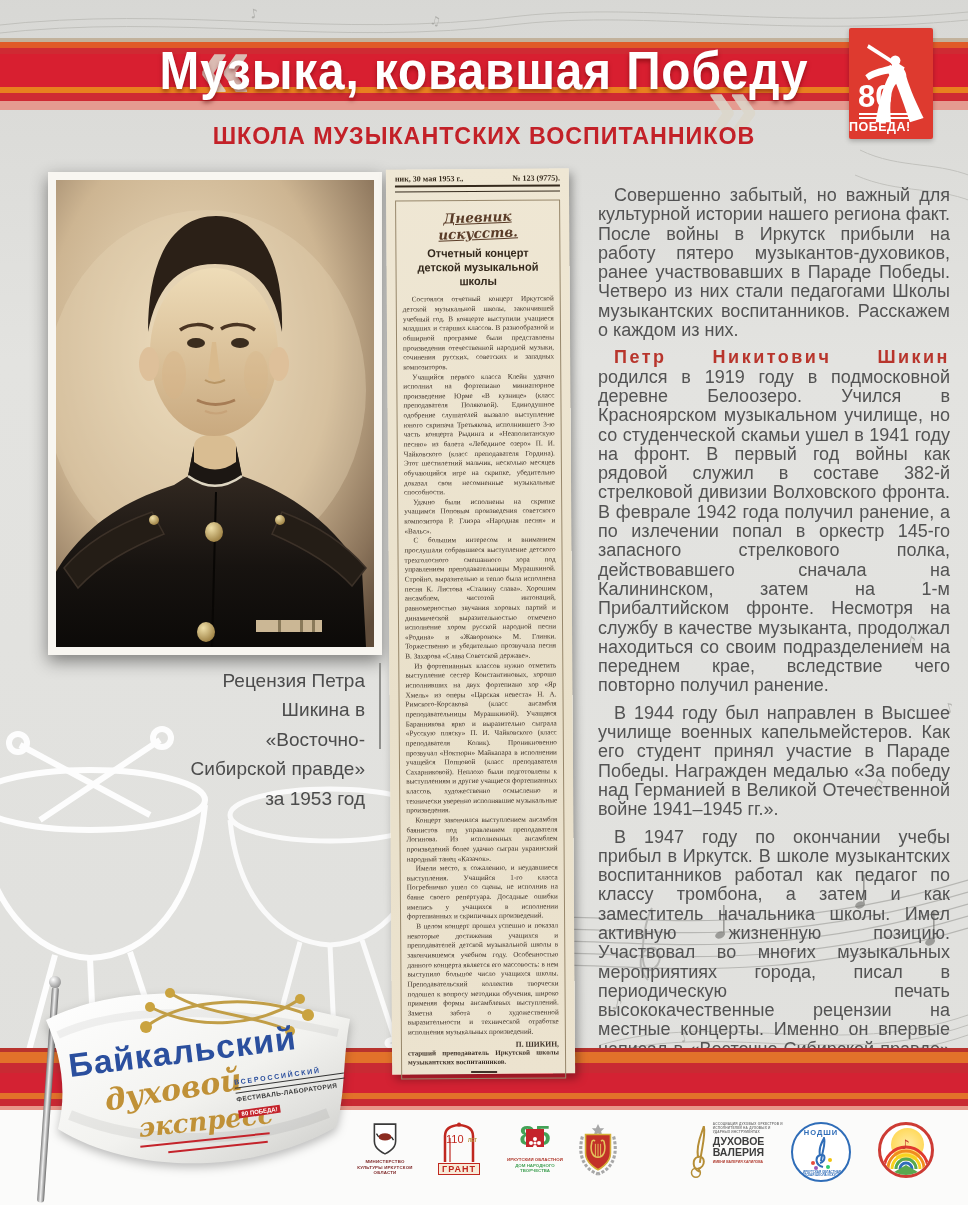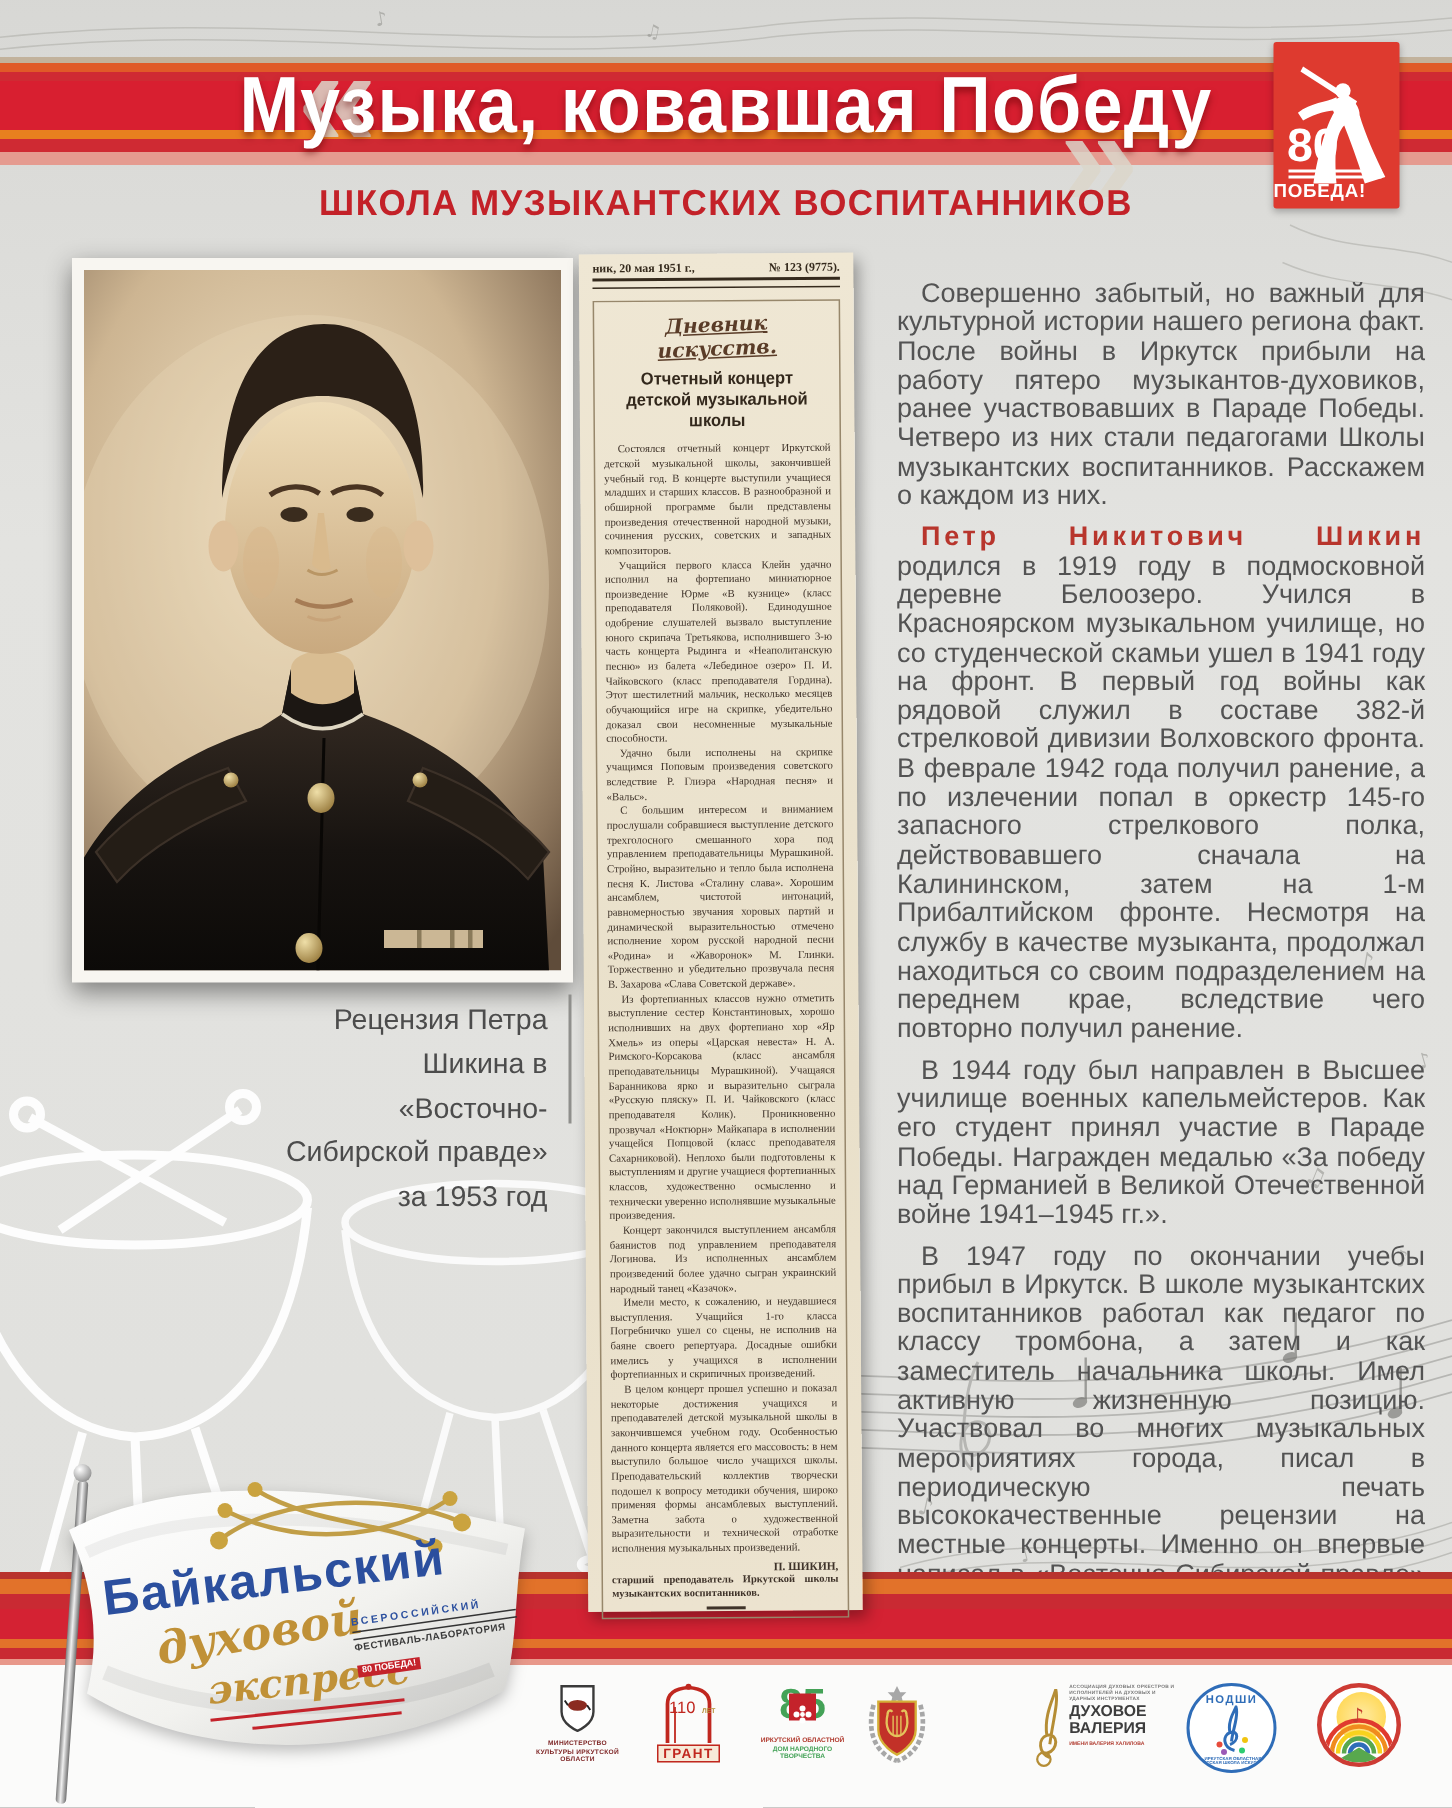--- a/index.html
+++ b/index.html
@@ -280,31 +280,31 @@
         <rect x="256" y="440" width="3" height="12" fill="#8a7a5a"></rect>
       </g>
     </svg>
   </figure>
 
   <div class="caption">Рецензия Петра Шикина в «Восточно-Сибирской правде» за 1953 год</div>
   <div class="caption-divider"></div>
 
   <article class="newspaper">
     <div class="np-masthead">
-      <span>ник, 20 мая 1951 г.,</span>
+      <span>ник, 30 мая 1953 г.,</span>
       <span>№ 123 (9775).</span>
     </div>
     <div class="np-rule"></div>
     <div class="np-box">
       <div class="np-script">Дневник искусств.</div>
       <div class="np-headline">Отчетный концерт детской музыкальной школы</div>
       <div class="np-body">
           <p>Состоялся отчетный концерт Иркутской детской музыкальной школы, закончившей учебный год. В концерте выступили учащиеся младших и старших классов. В разнообразной и обширной программе были представлены произведения отечественной народной музыки, сочинения русских, советских и западных композиторов.</p>
           <p>Учащийся первого класса Клейн удачно исполнил на фортепиано миниатюрное произведение Юрме «В кузнице» (класс преподавателя Поляковой). Единодушное одобрение слушателей вызвало выступление юного скрипача Третьякова, исполнившего 3-ю часть концерта Рыдинга и «Неаполитанскую песню» из балета «Лебединое озеро» П. И. Чайковского (класс преподавателя Гордина). Этот шестилетний мальчик, несколько месяцев обучающийся игре на скрипке, убедительно доказал свои несомненные музыкальные способности.</p>
-          <p>Удачно были исполнены на скрипке учащимся Поповым произведения советского вследствие Р. Глиэра «Народная песня» и «Вальс».</p>
+          <p>Удачно были исполнены на скрипке учащимся Поповым произведения советского композитора Р. Глиэра «Народная песня» и «Вальс».</p>
           <p>С большим интересом и вниманием прослушали собравшиеся выступление детского трехголосного смешанного хора под управлением преподавательницы Мурашкиной. Стройно, выразительно и тепло была исполнена песня К. Листова «Сталину слава». Хорошим ансамблем, чистотой интонаций, равномерностью звучания хоровых партий и динамической выразительностью отмечено исполнение хором русской народной песни «Родина» и «Жаворонок» М. Глинки. Торжественно и убедительно прозвучала песня В. Захарова «Слава Советской державе».</p>
           <p>Из фортепианных классов нужно отметить выступление сестер Константиновых, хорошо исполнивших на двух фортепиано хор «Яр Хмель» из оперы «Царская невеста» Н. А. Римского-Корсакова (класс ансамбля преподавательницы Мурашкиной). Учащаяся Баранникова ярко и выразительно сыграла «Русскую пляску» П. И. Чайковского (класс преподавателя Колик). Проникновенно прозвучал «Ноктюрн» Майкапара в исполнении учащейся Попцовой (класс преподавателя Сахарниковой). Неплохо были подготовлены к выступлениям и другие учащиеся фортепианных классов, художественно осмысленно и технически уверенно исполнявшие музыкальные произведения.</p>
           <p>Концерт закончился выступлением ансамбля баянистов под управлением преподавателя Логинова. Из исполненных ансамблем произведений более удачно сыгран украинский народный танец «Казачок».</p>
           <p>Имели место, к сожалению, и неудавшиеся выступления. Учащийся 1-го класса Погребничко ушел со сцены, не исполнив на баяне своего репертуара. Досадные ошибки имелись у учащихся в исполнении фортепианных и скрипичных произведений.</p>
           <p>В целом концерт прошел успешно и показал некоторые достижения учащихся и преподавателей детской музыкальной школы в закончившемся учебном году. Особенностью данного концерта является его массовость: в нем выступило большое число учащихся школы. Преподавательский коллектив творчески подошел к вопросу методики обучения, широко применяя формы ансамблевых выступлений. Заметна забота о художественной выразительности и технической отработке исполнения музыкальных произведений.</p>
         </div>
       <div class="np-sign-name">П. ШИКИН,</div>
       <div class="np-sign-role">старший преподаватель Иркутской школы музыкантских воспитанников.</div>
       <div class="np-end"></div>
     </div>

